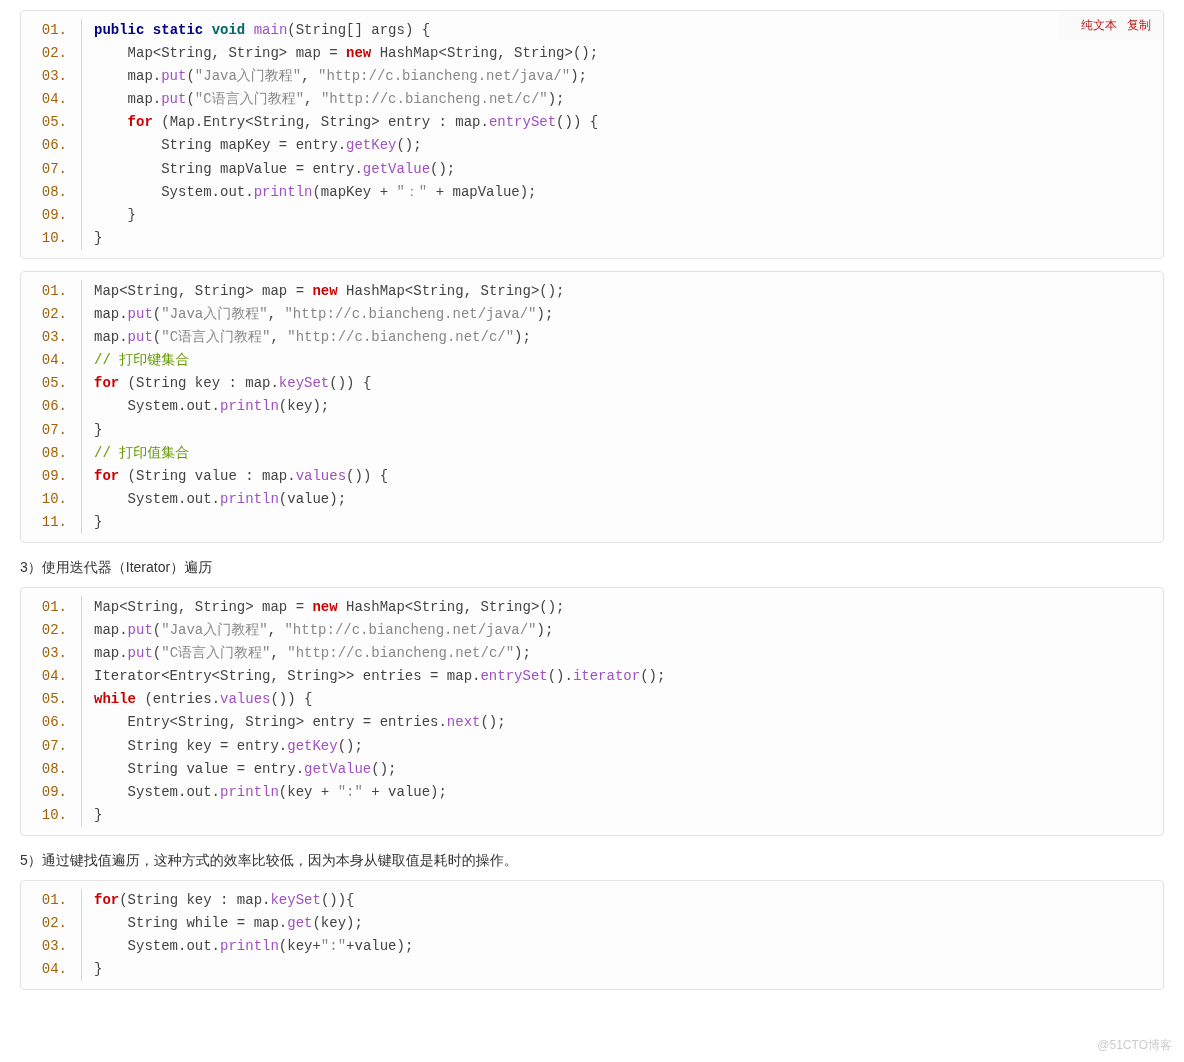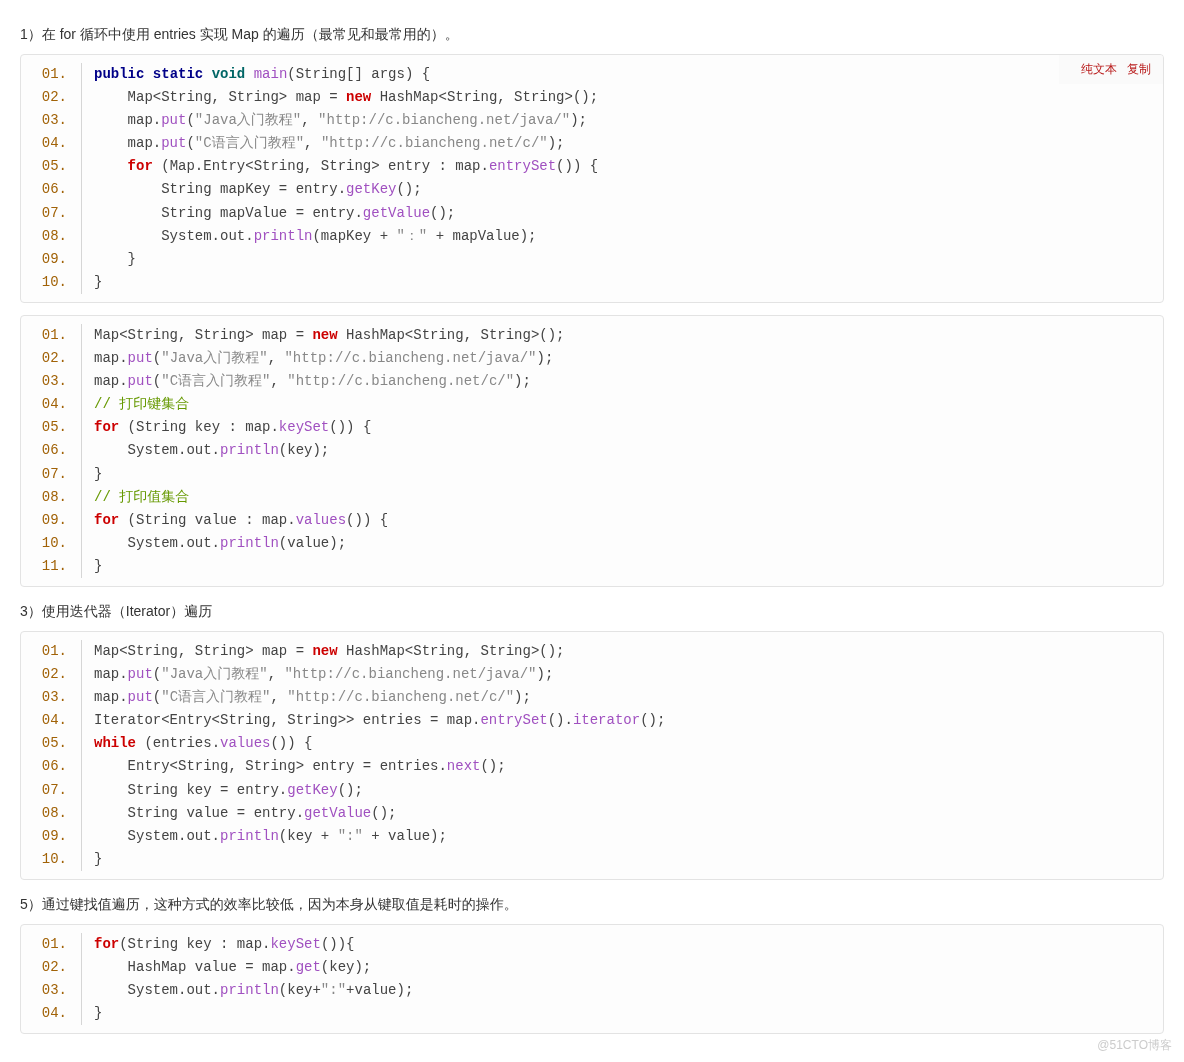--- a/index.html
+++ b/index.html
@@ -74,21 +74,20 @@
     bottom: 8px;
     right: 12px;
     font-size: 12px;
     color: #ccc;
   }
 </style>
 </head>
 <body>
 
 <div id="content">
-    <div class="section-title">1）在 for 循环中使用 entries 实现 Map 的遍历（最常见和最常用的）。</div>
     <div class="code-block">
       <div class="code-actions"><span>纯文本</span><span>复制</span></div>
       <ol class="code-list">
         <li>
           <span class="line-num">01.</span>
           <span class="line-code"><span class="kw">public</span><span> </span><span class="kw">static</span><span> </span><span class="type">void</span><span> </span><span class="fn">main</span><span>(String[] args) {</span></span>
         </li>
         <li>
           <span class="line-num">02.</span>
           <span class="line-code"><span>    Map&lt;String, String&gt; map = </span><span class="kw-red">new</span><span> HashMap&lt;String, String&gt;();</span></span>
@@ -222,21 +221,21 @@
     </div>
     <div class="section-title">5）通过键找值遍历，这种方式的效率比较低，因为本身从键取值是耗时的操作。</div>
     <div class="code-block">
       <ol class="code-list">
         <li>
           <span class="line-num">01.</span>
           <span class="line-code"><span class="kw-red">for</span><span>(String key : map.</span><span class="fn">keySet</span><span>()){</span></span>
         </li>
         <li>
           <span class="line-num">02.</span>
-          <span class="line-code"><span>    HashMap value = map.</span><span class="fn">get</span><span>(key);</span></span>
+          <span class="line-code"><span>    String while = map.</span><span class="fn">get</span><span>(key);</span></span>
         </li>
         <li>
           <span class="line-num">03.</span>
           <span class="line-code"><span>    System.out.</span><span class="fn">println</span><span>(key+</span><span class="str">":"</span><span>+value);</span></span>
         </li>
         <li>
           <span class="line-num">04.</span>
           <span class="line-code"><span>}</span></span>
         </li>
       </ol>

